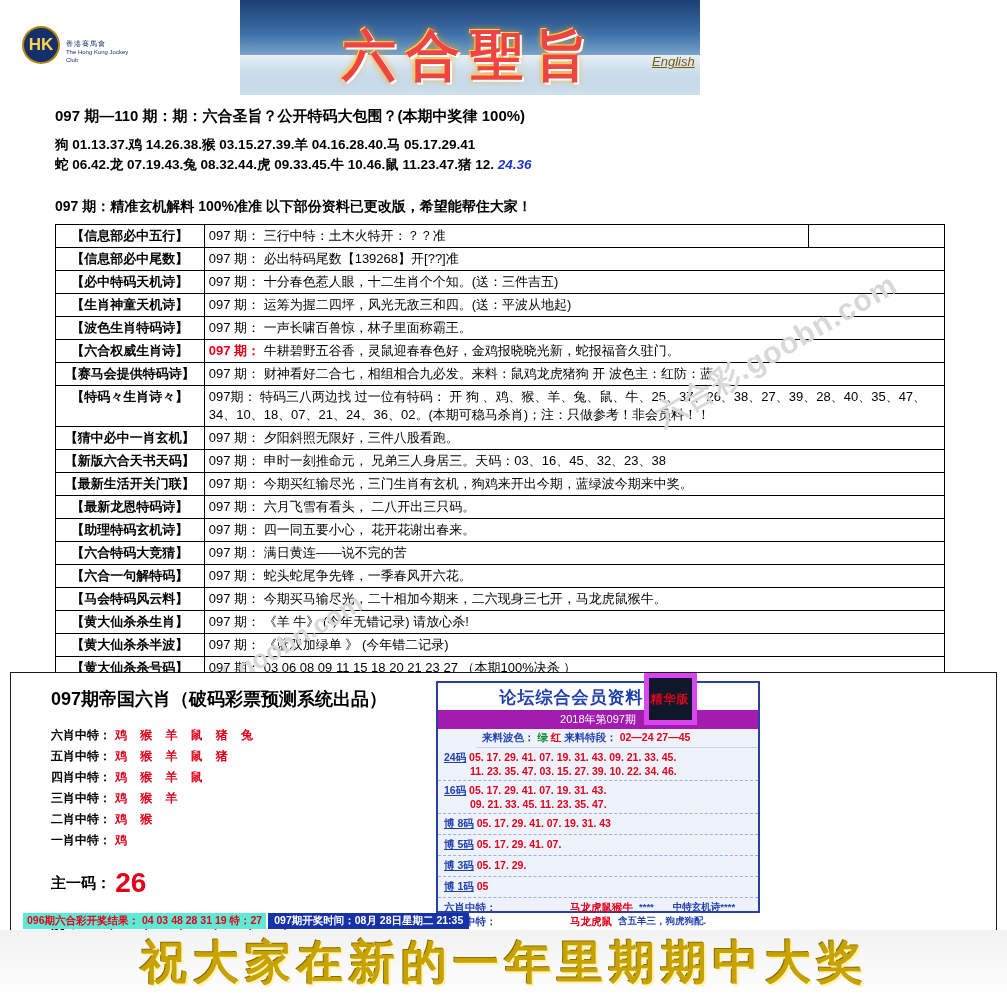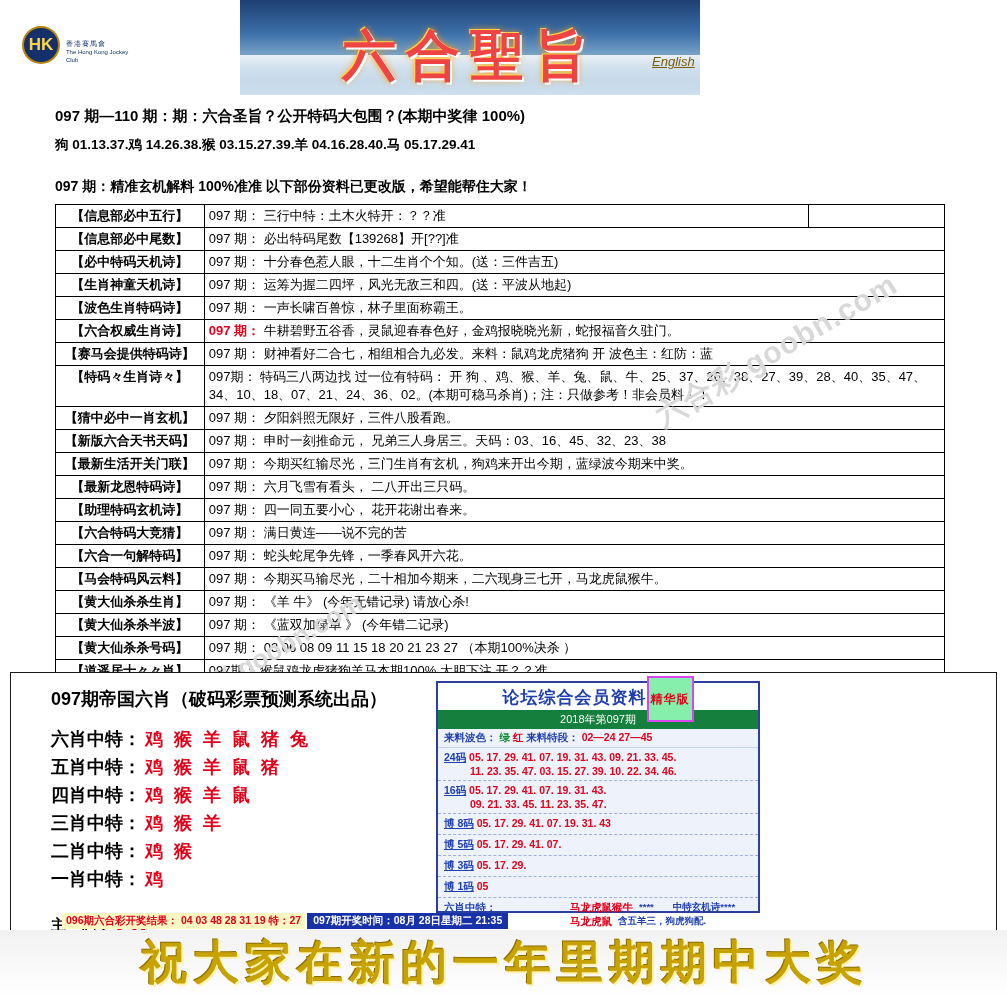--- a/index.html
+++ b/index.html
@@ -48,51 +48,51 @@
   
   .watermark{position:absolute;left:640px;top:330px;font-size:30px;color:#d8d8d8;
     transform:rotate(-30deg);font-weight:bold;letter-spacing:1px;pointer-events:none;}
   .watermark2{position:absolute;left:150px;top:640px;font-size:26px;color:#d8d8d8;
     transform:rotate(-30deg);font-weight:bold;pointer-events:none;}
 
   
   .bottom{position:absolute;left:10px;top:672px;width:985px;height:260px;border:1px solid #1a1a1a;background:#fff;}
   .bottom-left{position:absolute;left:40px;top:14px;width:370px;}
   .bl-title{font-size:18px;font-weight:bold;margin-bottom:16px;}
-  .bl-row{font-size:18px;font-weight:bold;margin:4px 0;}
+  .bl-row{font-size:12px;font-weight:bold;margin:4px 0;font-family:Liberation Mono, monospace;}
   .bl-row .k{color:#000;}
   .bl-row .v{color:#e2001a;letter-spacing:3px;margin-left:4px;}
   .bl-main{font-size:15px;font-weight:bold;margin-top:18px;}
   .bl-main .num{color:#e2001a;font-size:28px;vertical-align:-4px;}
   .bl-def{font-size:15px;font-weight:bold;margin-top:16px;color:#000;}
   .bl-def .v{color:#e2001a;letter-spacing:1px;}
 
   
   .bluebox{position:absolute;left:425px;top:8px;width:320px;height:228px;border:2px solid #2a3fa0;background:#eef2fb;}
   .bb-head{background:#fff;text-align:center;padding:3px 0 1px;}
   .bb-head .t{font-size:17px;font-weight:bold;color:#1f3fae;letter-spacing:1px;}
-  .bb-head .t .hot{color:#e2001a;font-size:12px;background:#86efac;border:2px solid #d946ef;padding:14px 2px;}
-  .bb-sub{background:#15803d;color:#fff;text-align:center;font-size:11px;padding:2px 0;}
-  .bb-line{font-size:10.5px;padding:2px 6px;border-bottom:1px solid #c6d0ec;}
+  .bb-head .t .hot{color:#e2001a;font-size:12px;background:#0f172a;border:5px solid #d946ef;padding:14px 2px;}
+  .bb-sub{background:#a21caf;color:#fff;text-align:center;font-size:11px;padding:2px 0;}
+  .bb-line{font-size:10.5px;padding:2px 6px;border-bottom:1px solid #c6d0ec;margin-left:38px;}
   .bb-line .lab{color:#1f3fae;font-weight:bold;}
   .bb-line .g{color:#0a8a2a;font-weight:bold;}
   .bb-line .r{color:#e2001a;font-weight:bold;}
   .bb-line .b{color:#1f3fae;font-weight:bold;}
   .bb-blk{padding:3px 6px;font-size:10.5px;border-bottom:1px dashed #9fb0e0;}
   .bb-blk .hd{color:#1f3fae;font-weight:bold;text-decoration:underline;}
   .bb-blk .nums{color:#e2001a;font-weight:bold;}
   .bb-foot{padding:3px 6px;font-size:10.5px;}
   .bb-foot .row{display:flex;gap:6px;}
   .bb-foot .c1{width:120px;color:#1f3fae;font-weight:bold;}
   .bb-foot .c2{color:#e2001a;font-weight:bold;}
   .bb-foot .c3{color:#1f3fae;font-weight:bold;font-size:9.5px;}
 
   
   .resultbar{position:absolute;left:12px;top:240px;width:960px;height:16px;display:flex;align-items:center;font-size:10.5px;}
-  .rb-left{background:#fef9c3;color:#e2001a;padding:1px 4px;font-weight:bold;margin-left:39px;}
+  .rb-left{background:#5eead4;color:#e2001a;padding:1px 4px;font-weight:bold;}
   .rb-right{background:#1731a8;color:#fff;padding:1px 6px;font-weight:bold;margin-left:2px;}
 
   
   .footer{position:absolute;left:0;top:930px;width:1007px;height:68px;overflow:hidden;
     background:linear-gradient(180deg,#f2f2f2,#ffffff);}
   .footer-text{position:absolute;left:40px;top:2px;width:930px;text-align:center;
     font-family:"DejaVu Serif","Liberation Serif",serif;font-size:46px;font-weight:bold;
     color:#c8a200;letter-spacing:6px;
     text-shadow:2px 2px 0 #fff3b0,-1px -1px 0 #8a6d00;}
 </style>
@@ -110,20 +110,24 @@
       </div>
     </div>
     <div class="banner"></div>
     <div class="banner-title">六合聖旨</div>
     <a class="english-link" href="#">English</a>
   </div>
 
   <div class="intro">
     <div class="line1">097 期—110 期：期：六合圣旨？公开特码大包围？(本期中奖律 100%)</div>
     <div class="zodiac">狗 01.13.37.鸡 14.26.38.猴 03.15.27.39.羊 04.16.28.40.马 05.17.29.41</div>
+    <div class="zodiac">
+      <span>蛇 06.42.龙 07.19.43.兔 08.32.44.虎 09.33.45.牛 10.46.鼠 11.23.47.猪 12.</span>
+      <span class="blue-tag">24.36</span>
+    </div>
     <div class="line3">097 期：精准玄机解料 100%准准    以下部份资料已更改版，希望能帮住大家！</div>
   </div>
 
   <table class="main">
     <tbody>
         <tr>
           <td class="label">【信息部必中五行】</td>
           <td class="content"><span>097 期： </span><span>三行中特：土木火特开：？？准</span></td>
           <td class="blank">&nbsp;</td>
         </tr>

